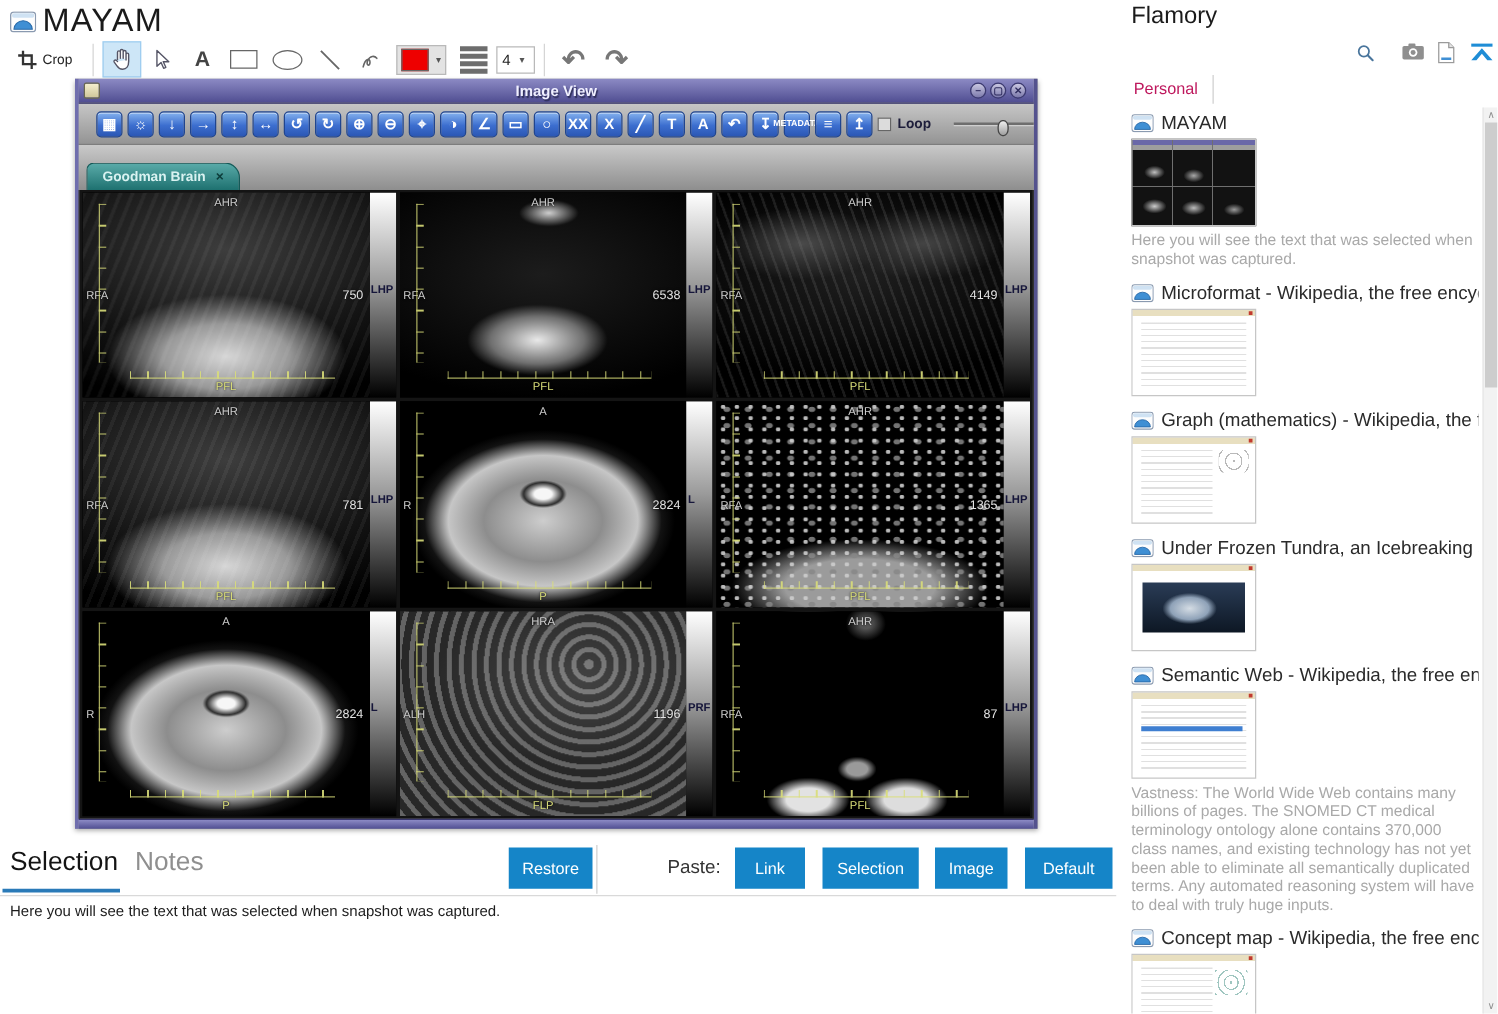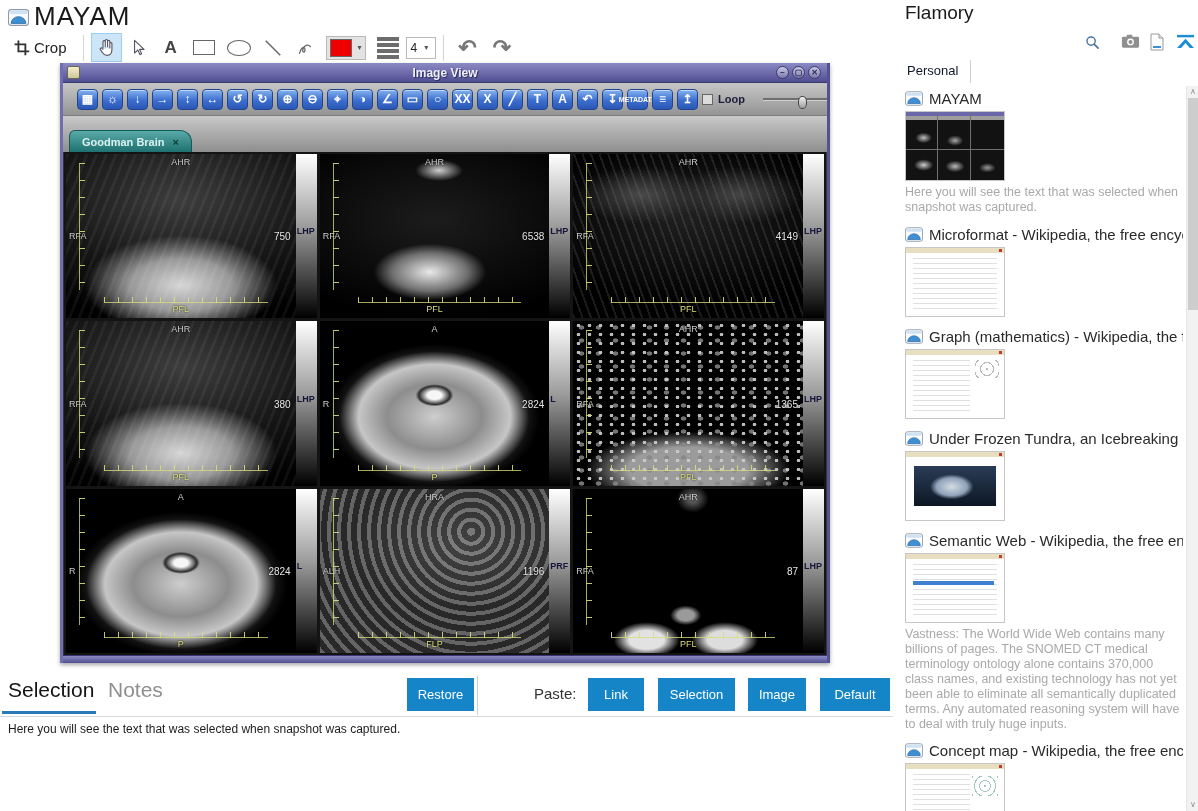--- a/index.html
+++ b/index.html
@@ -9,21 +9,21 @@
   
   .header { position:absolute; left:0; top:0; width:893px; height:64px; background:#fff; }
   .app-icon { position:absolute; left:8px; top:9px; width:21px; height:17px; }
   .app-title { position:absolute; left:34px; top:1px; font-size:26px; color:#1a1a1a; letter-spacing:1px; }
   .ed-toolbar { position:absolute; left:4px; top:32px; height:31px; display:flex; align-items:center; gap:2px; }
   .tool-btn { height:29px; min-width:30px; display:flex; align-items:center; justify-content:center;
     border:1px solid transparent; color:#555; font-size:17px; cursor:default; padding:0 4px; }
   .tool-btn.active { background:#cde6f7; border-color:#9fcdf0; }
   .tool-btn svg { display:block; }
   .crop-btn { display:flex; align-items:center; gap:4px; padding:0 8px; height:29px; }
-  .crop-btn span { font-size:15px; color:#222; }
+  .crop-btn span { font-size:11px; color:#222; }
   .sep { width:1px; height:26px; background:#d5d5d5; margin:0 5px; }
   .color-btn { display:flex; align-items:center; background:#e3e3e3; border:1px solid #b9b9b9; height:24px; margin:0 4px; }
   .swatch { width:22px; height:18px; background:#ee0000; border:1px solid #666; margin:0 3px; }
   .caret { font-size:8px; color:#555; padding:0 3px; }
   .width-icon { display:flex; flex-direction:column; gap:2px; margin:0 5px; }
   .width-icon i { display:block; width:22px; height:4px; background:#6d6d6d; }
   .size-select { display:flex; align-items:center; border:1px solid #b9b9b9; background:#fff; height:22px; padding:0 4px; gap:4px; font-size:12px; }
   .undo-redo { font-size:22px; color:#777; font-weight:bold; padding:0 6px; }
 
   
@@ -122,21 +122,21 @@
 
   
   .sidebar { position:absolute; left:895px; top:0; width:303px; height:811px; background:#fff; overflow:hidden; }
   .sb-title { position:absolute; left:10px; top:2px; font-size:19px; color:#1a1a1a; }
   .sb-search { position:absolute; left:9px; top:30px; width:202px; height:26px; border:1px solid #b8b8b8;
     font-size:13px; padding:0 26px 0 7px; color:#555; font-family:"Liberation Sans",sans-serif; }
   .sb-search::placeholder { color:#9a9a9a; }
   .mag { position:absolute; left:190px; top:35px; }
   .sb-ico { position:absolute; top:33px; }
   .sb-tab { position:absolute; left:10px; top:60px; height:23px; padding:3px 12px 0 2px; font-size:13px;
-    color:#0f172a; border-right:1px solid #cfcfcf; }
+    color:#be185d; border-right:1px solid #cfcfcf; }
   .sb-list { position:absolute; left:10px; top:88px; width:278px; bottom:0; overflow:hidden; }
   .sb-item { margin-bottom:9px; }
   .sb-title-row { display:flex; align-items:center; gap:6px; height:20px; }
   .sb-item-title { font-size:15px; color:#2a2a2a; white-space:nowrap; overflow:hidden; }
   .thumb { width:100px; height:70px; border:1px solid #c6c6c6; background:#fff; margin-top:3px; position:relative; overflow:hidden; }
   .thumb.wiki, .thumb.wiki-graph, .thumb.wiki-selected, .thumb.wiki-map, .thumb.photo-ship {
     background-image:linear-gradient(#e8dfc0 0 5px, transparent 5px); }
   .thumb.wiki::after, .thumb.wiki-graph::after, .thumb.wiki-selected::after, .thumb.wiki-map::after, .thumb.photo-ship::after {
     content:""; position:absolute; right:2px; top:1px; width:3px; height:3px; background:#c23b2e; }
   .pg-lines { position:absolute; left:7px; right:7px; top:10px; bottom:4px;
@@ -341,21 +341,21 @@
           <div class="ruler-h"></div>
         </div>
         <div class="lut">
           <span>LHP</span>
         </div>
       </div>
       <div class="cell">
         <div class="mri mri-bright">
           <span class="lbl t">AHR</span>
           <span class="lbl l">RFA</span>
-          <span class="lbl v">380</span>
+          <span class="lbl v">781</span>
           <span class="lbl b">PFL</span>
           <div class="ruler-v"></div>
           <div class="ruler-h"></div>
         </div>
         <div class="lut">
           <span>LHP</span>
         </div>
       </div>
       <div class="cell">
         <div class="mri mri-neck">

